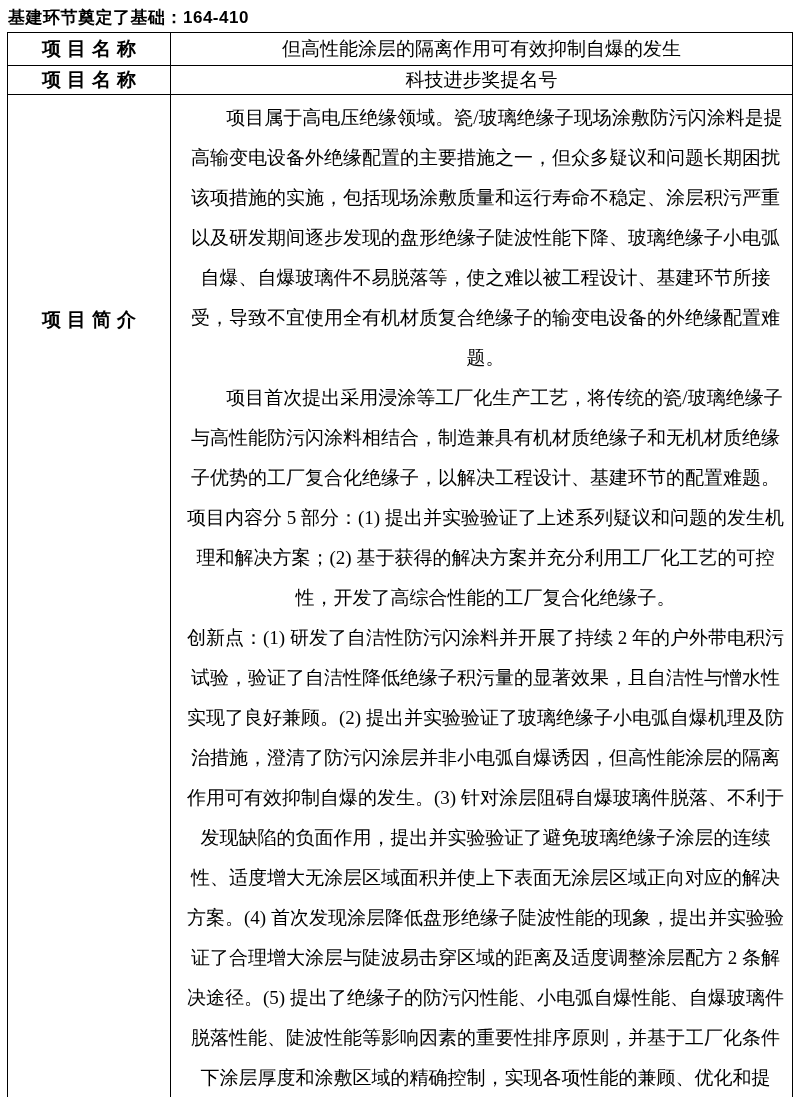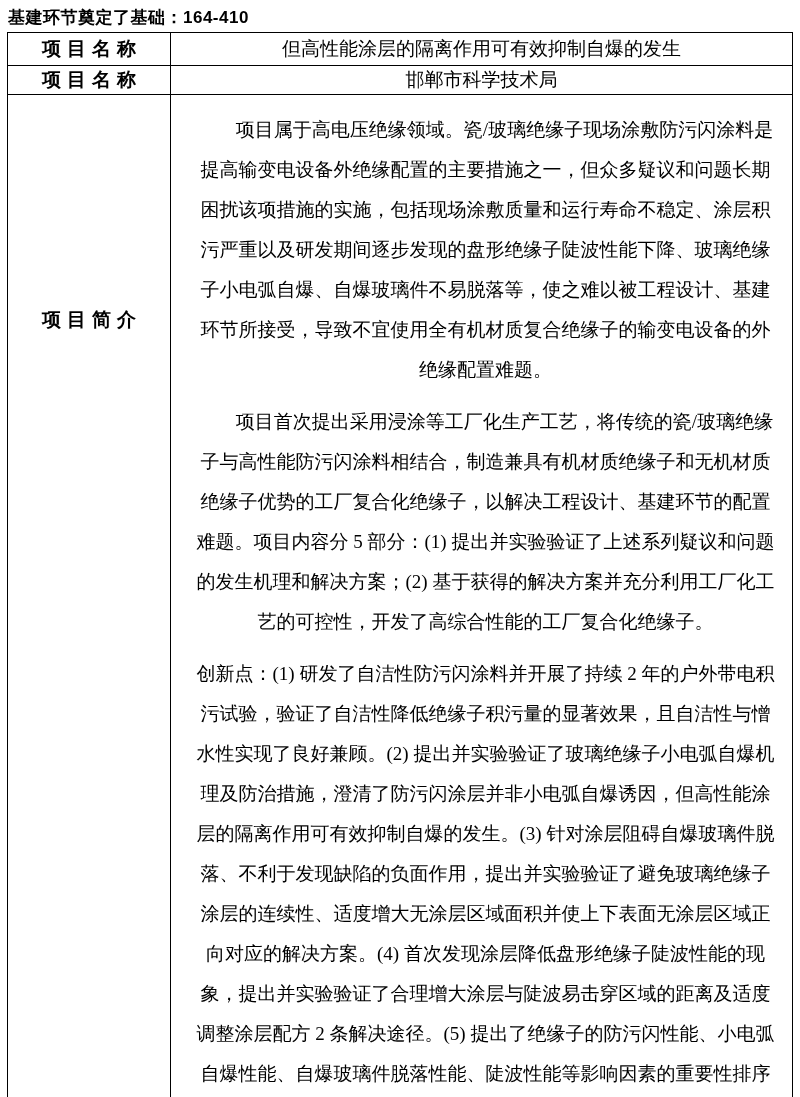--- a/index.html
+++ b/index.html
@@ -42,41 +42,41 @@
   tr.row-summary .label-cell{
     vertical-align:top;
     padding-top:212px;
   }
   .summary-cell{
     vertical-align:top;
     font-size:19px;line-height:40px;
     text-align:justify;
     padding:3px 5px 0 13px;
   }
-  .summary-cell p{margin:12px;}
+  .summary-cell p{margin:0;}
   .summary-cell p.indent{text-indent:2em;}
 </style>
 </head>
 <body>
 
 <div class="doc-heading"><span>基建环节奠定了基础：</span><span>164-410</span></div>
 
 <table class="award-table">
   <colgroup>
       <col class="c-label">
       <col>
     </colgroup>
   <tbody>
       <tr class="row-name">
     <td class="label-cell">项目名称</td>
     <td class="value-cell">但高性能涂层的隔离作用可有效抑制自爆的发生</td>
   </tr>
   <tr class="row-nominator">
     <td class="label-cell">项目名称</td>
-    <td class="value-cell">邯郸市科学技术局</td>
+    <td class="value-cell">科技进步奖提名号</td>
   </tr>
   <tr class="row-summary">
     <td class="label-cell">项目简介</td>
     <td class="summary-cell">
       <p class="indent">项目属于高电压绝缘领域。瓷/玻璃绝缘子现场涂敷防污闪涂料是提高输变电设备外绝缘配置的主要措施之一，但众多疑议和问题长期困扰该项措施的实施，包括现场涂敷质量和运行寿命不稳定、涂层积污严重以及研发期间逐步发现的盘形绝缘子陡波性能下降、玻璃绝缘子小电弧自爆、自爆玻璃件不易脱落等，使之难以被工程设计、基建环节所接受，导致不宜使用全有机材质复合绝缘子的输变电设备的外绝缘配置难题。</p>
       <p class="indent">项目首次提出采用浸涂等工厂化生产工艺，将传统的瓷/玻璃绝缘子与高性能防污闪涂料相结合，制造兼具有机材质绝缘子和无机材质绝缘子优势的工厂复合化绝缘子，以解决工程设计、基建环节的配置难题。项目内容分 5 部分：(1) 提出并实验验证了上述系列疑议和问题的发生机理和解决方案；(2) 基于获得的解决方案并充分利用工厂化工艺的可控性，开发了高综合性能的工厂复合化绝缘子。</p>
       <p>创新点：(1) 研发了自洁性防污闪涂料并开展了持续 2 年的户外带电积污试验，验证了自洁性降低绝缘子积污量的显著效果，且自洁性与憎水性实现了良好兼顾。(2) 提出并实验验证了玻璃绝缘子小电弧自爆机理及防治措施，澄清了防污闪涂层并非小电弧自爆诱因，但高性能涂层的隔离作用可有效抑制自爆的发生。(3) 针对涂层阻碍自爆玻璃件脱落、不利于发现缺陷的负面作用，提出并实验验证了避免玻璃绝缘子涂层的连续性、适度增大无涂层区域面积并使上下表面无涂层区域正向对应的解决方案。(4) 首次发现涂层降低盘形绝缘子陡波性能的现象，提出并实验验证了合理增大涂层与陡波易击穿区域的距离及适度调整涂层配方 2 条解决途径。(5) 提出了绝缘子的防污闪性能、小电弧自爆性能、自爆玻璃件脱落性能、陡波性能等影响因素的重要性排序原则，并基于工厂化条件下涂层厚度和涂敷区域的精确控制，实现各项性能的兼顾、优化和提升，设计、开发了高综合性能的工厂复合化绝缘子，推荐了相应的配置原则，为产品全面、规范应用于工程设计、基建环节奠定了基础。</p>
 
     </td>
   </tr>

